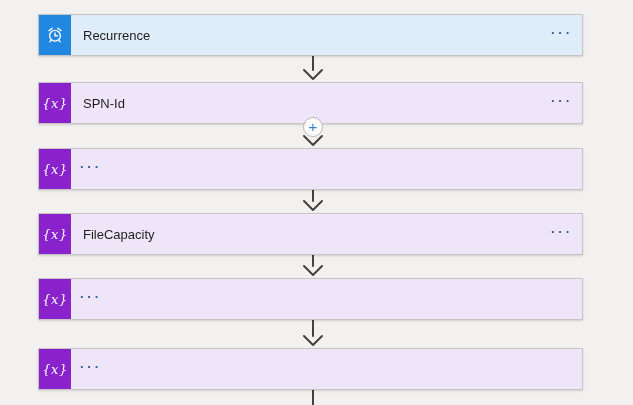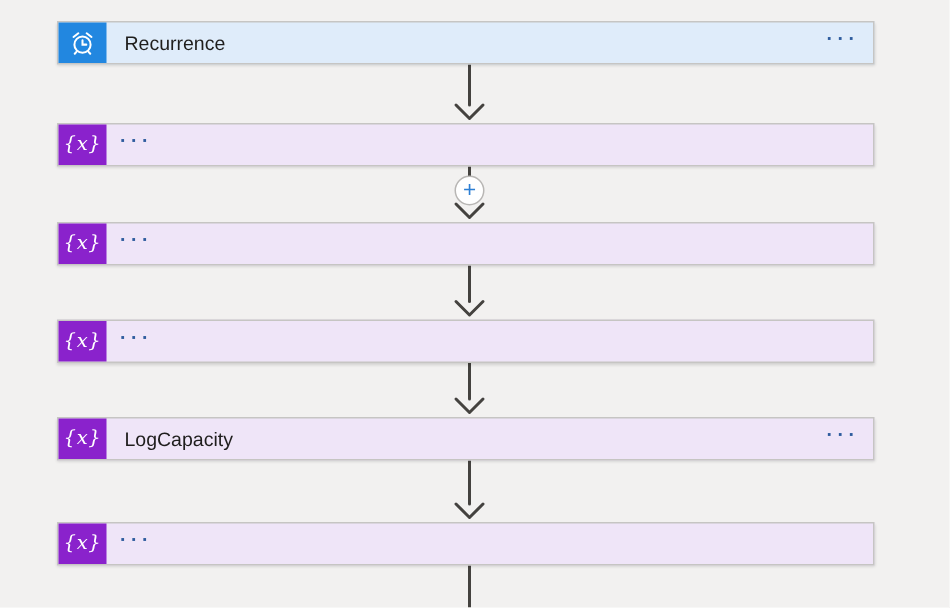--- a/index.html
+++ b/index.html
@@ -8,21 +8,21 @@
     position:relative;
     width:633px;height:405px;
     overflow:hidden;
   }
   #connectors{
     position:absolute;left:0;top:0;width:633px;height:405px;
     pointer-events:none;
   }
   .card{
     position:absolute;
-    left:38px;width:545px;height:29px;
+    left:38px;width:545px;height:42px;
     box-sizing:border-box;
     border:1px solid #C6C5C3;
     box-shadow:0 1px 2px rgba(0,0,0,.14);
     display:flex;align-items:center;
     cursor:pointer;
   }
   .icon{
     width:32px;height:100%;
     flex:0 0 32px;
     display:flex;align-items:center;justify-content:center;
@@ -107,45 +107,46 @@
     </div>
     <span class="label">Recurrence</span>
     <span class="menu" style="color: rgb(46, 92, 158);">···</span>
   </div>
 
   <div class="card" style="top: 82px; background: rgb(239, 229, 248); border-color: rgb(198, 197, 195);">
     <div class="icon" style="background: rgb(138, 34, 204);">
 
       <span class="ic-var" style="display: inline;">{x}</span>
     </div>
+    <span class="label">SPN-Id</span>
     <span class="menu" style="color: rgb(46, 92, 158);">···</span>
   </div>
 
   <div class="card" style="top: 148px; background: rgb(239, 229, 248); border-color: rgb(198, 197, 195);">
     <div class="icon" style="background: rgb(138, 34, 204);">
 
       <span class="ic-var" style="display: inline;">{x}</span>
     </div>
     <span class="menu" style="color: rgb(46, 92, 158);">···</span>
   </div>
 
   <div class="card" style="top: 213px; background: rgb(239, 229, 248); border-color: rgb(198, 197, 195);">
     <div class="icon" style="background: rgb(138, 34, 204);">
 
       <span class="ic-var" style="display: inline;">{x}</span>
     </div>
+    <span class="label">FileCapacity</span>
     <span class="menu" style="color: rgb(46, 92, 158);">···</span>
   </div>
 
   <div class="card" style="top: 278px; background: rgb(239, 229, 248); border-color: rgb(198, 197, 195);">
     <div class="icon" style="background: rgb(138, 34, 204);">
 
       <span class="ic-var" style="display: inline;">{x}</span>
     </div>
-    <span class="label">LogCapacity</span>
     <span class="menu" style="color: rgb(46, 92, 158);">···</span>
   </div>
 
   <div class="card" style="top: 348px; background: rgb(239, 229, 248); border-color: rgb(198, 197, 195);">
     <div class="icon" style="background: rgb(138, 34, 204);">
 
       <span class="ic-var" style="display: inline;">{x}</span>
     </div>
     <span class="menu" style="color: rgb(46, 92, 158);">···</span>
   </div>

